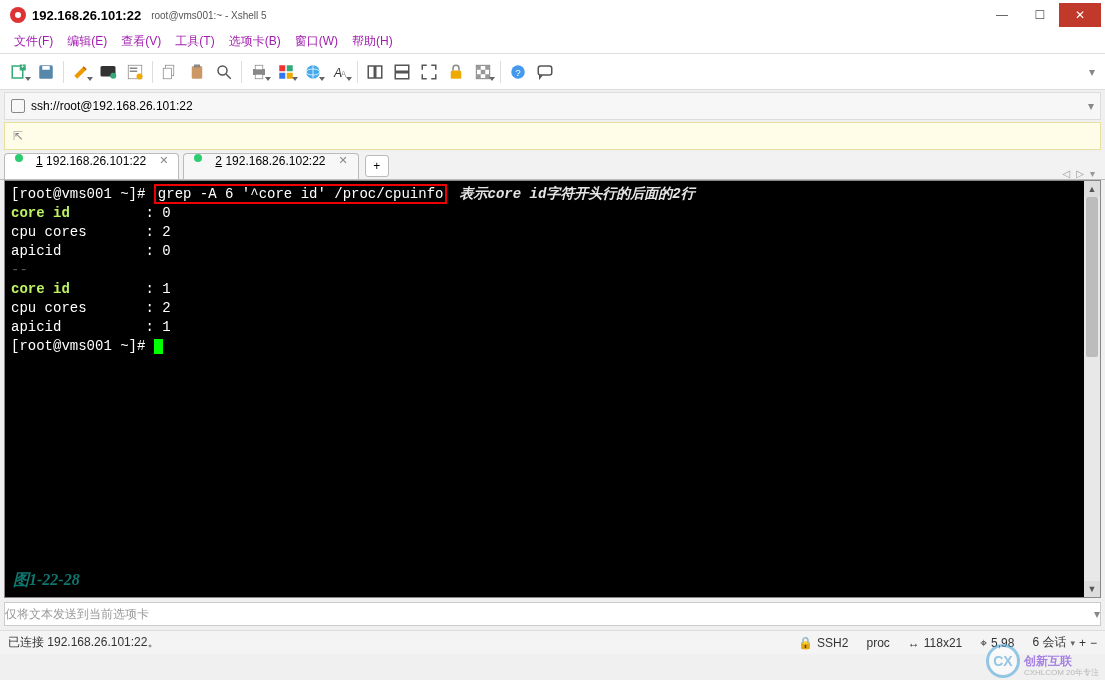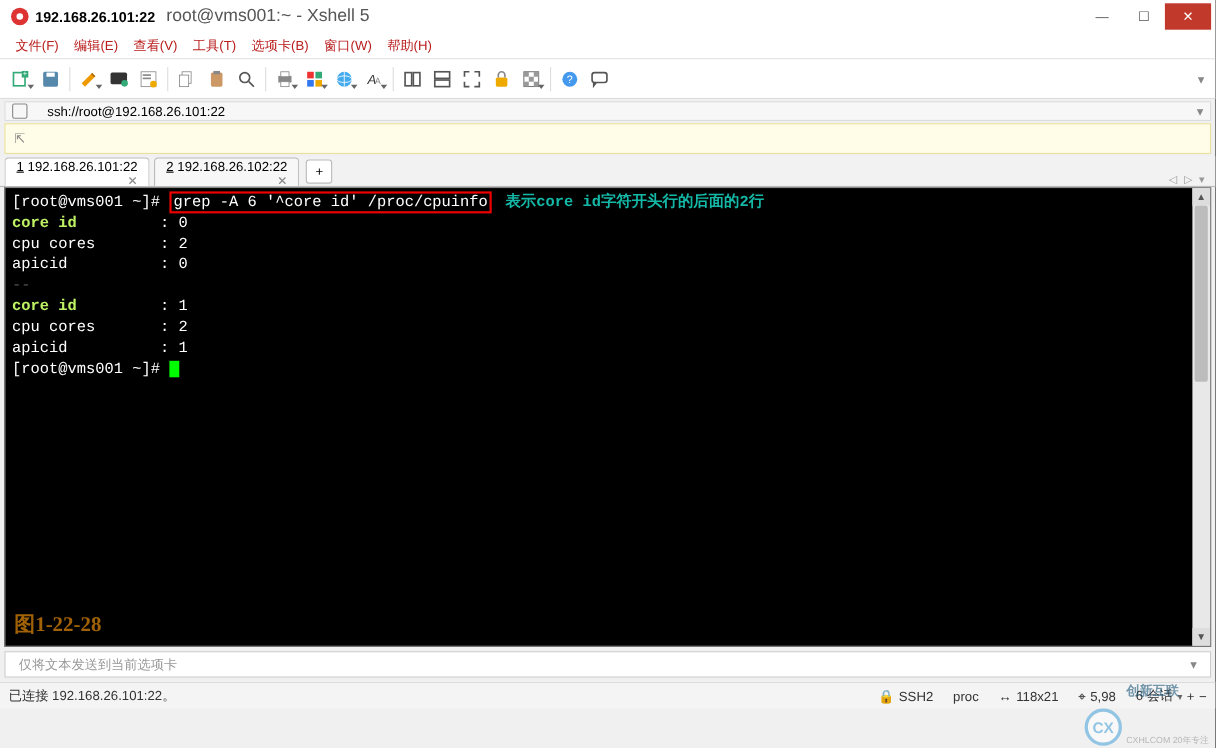--- a/index.html
+++ b/index.html
@@ -3,84 +3,84 @@
 <meta charset="utf-8">
 <style>
 * { margin: 0; padding: 0; box-sizing: border-box; }
 body { font-family: "Microsoft YaHei", Arial, sans-serif; font-size: 12px; background: #f0f0f0; width: 1105px; height: 680px; overflow: hidden; position: relative; }
 
 
 .titlebar { height: 30px; background: #fff; display: flex; align-items: center; padding: 0 4px; }
 .app-icon { width: 16px; height: 16px; background: #d33; border-radius: 50%; margin: 0 6px; position: relative; }
 .app-icon::after { content:""; position:absolute; width:6px; height:6px; background:#fff; border-radius:50%; top:5px; left:5px; }
 .titlebar .title-ip { font-weight: bold; font-size: 13px; margin-right: 10px; }
-.titlebar .title-rest { color: #555; font-size: 16px; }
+.titlebar .title-rest { color: #555; font-size: 10px; }
 .win-controls { margin-left: auto; display: flex; }
 .win-btn { width: 38px; height: 24px; display: flex; align-items: center; justify-content: center; color: #555; }
 .win-close { background: #c0392b; color: #fff; width: 42px; }
 
 
 .menubar { height: 24px; background: #fff; border-bottom: 1px solid #ddd; display: flex; align-items: center; padding: 0 8px; gap: 2px; }
-.menuitem { padding: 2px 6px; color: #b91c1c; font-size: 12px; }
+.menuitem { padding: 2px 6px; color: #a21caf; font-size: 12px; }
 
 
 .toolbar { height: 36px; background: #fff; border-bottom: 1px solid #ddd; display: flex; align-items: center; padding: 0 6px; gap: 1px; }
 .tool { width: 26px; height: 26px; display: flex; align-items: center; justify-content: center; border-radius: 2px; position: relative; }
 .tool svg { width: 18px; height: 18px; }
 .tool-dd::after { content:""; border-left:3px solid transparent; border-right:3px solid transparent; border-top:4px solid #666; position:absolute; right:1px; bottom:4px; }
 .sep { width: 1px; height: 22px; background: #ddd; margin: 0 3px; }
 
 
-.addrbar { height: 18px; background: #f7f7f7; border: 1px solid #ddd; display: flex; align-items: center; padding: 0 6px; gap: 18px; margin: 2px 4px; justify-content: center; }
+.addrbar { height: 28px; background: #f7f7f7; border: 1px solid #ddd; display: flex; align-items: center; padding: 0 6px; gap: 6px; margin: 2px 4px; justify-content: center; }
 .addr-icon { width:14px; height:14px; border:1px solid #888; border-radius:2px; }
 
 
 .hintbar { height: 28px; background: #fffde7; border: 1px solid #e8e0a0; display: flex; align-items: center; padding: 0 8px; gap: 6px; color: #666; margin: 2px 4px; font-size: 12px; }
 .hint-icon { color:#888; }
 
 
 .tabbar { height: 28px; background: #f2f2f2; display: flex; align-items: flex-end; padding: 0 4px; border-bottom: 1px solid #bbb; }
-.tab { height: 26px; padding: 0 10px; display: flex; align-items: flex-end; gap: 0; border: 1px solid #bbb; border-bottom: none; background: #fff; border-radius: 4px 4px 0 0; margin-right: 4px; font-size: 12px; flex-direction: column; }
+.tab { height: 26px; padding: 0 10px; display: flex; align-items: flex-start; gap: 13px; border: 1px solid #bbb; border-bottom: none; background: #fff; border-radius: 4px 4px 0 0; margin-right: 4px; font-size: 12px; }
 .tab.inactive { background: #f7f7f7; }
 .dot { width: 8px; height: 8px; border-radius: 50%; background: #2ecc71; }
 .tab .num { text-decoration: underline; }
 .tab-close { color: #888; font-size: 11px; }
 .tab-add { width: 24px; height: 22px; border: 1px solid #bbb; background: #fff; display: flex; align-items: center; justify-content: center; border-radius: 3px; margin-left: 2px; margin-bottom: 2px; }
 .tabbar-right { margin-left:auto; display:flex; gap:2px; color:#999; padding-right:4px; font-size:10px;}
 .tabbar-right span{ padding:0 2px; }
 
 
 .terminal-wrap { position: relative; background: #000; height: 418px; border: 1px solid #888; margin: 0 4px; }
 .terminal { font-family: "Consolas", "Courier New", monospace; font-size: 14px; line-height: 19px; color: #fff; padding: 4px 6px; white-space: pre; position: relative; }
 .prompt { color: #fff; }
 .redbox { border: 2px solid #e00; padding: 0 2px; }
-.ann { color: #14b8a6; font-weight: bold; margin-left: 12px; }
+.ann { color: #e5e5e5; font-weight: bold; margin-left: 12px; font-style: italic; }
 .hl { color: #bef264; font-weight: bold; }
 .sepline { color: #555; }
 .cursor { display:inline-block; width:9px; height:15px; background:#0f0; vertical-align:middle; }
-.figure-label { position: absolute; left: 8px; bottom: 6px; color: #a16207; font-weight: bold; font-family: "Microsoft YaHei"; font-size: 19px; }
+.figure-label { position: absolute; left: 8px; bottom: 6px; color: #0f766e; font-weight: bold; font-family: "Microsoft YaHei"; font-size: 16px; font-style: italic; }
 .scrollbar { position: absolute; right: 0; top: 0; width: 16px; height: 100%; background: #e8e8e8; }
 .scroll-btn { height: 16px; background: #ddd; display:flex; align-items:center; justify-content:center; color:#555; font-size:9px; }
 .scroll-thumb { position:absolute; top:16px; left:2px; right:2px; height:160px; background:#bcbcbc; border-radius:2px; }
 
 
-.bottom-input { height: 24px; border: 1px solid #ccc; background: #fff; margin: 4px; display: flex; align-items: center; padding: 0 12px; color: #999; }
+.bottom-input { height: 24px; border: 1px solid #ccc; background: #fff; margin: 4px; display: flex; align-items: center; padding: 0 0; color: #999; }
 .bottom-input-right { margin-left:auto; color:#888; }
 
 
 .statusbar { height: 24px; background: #f4f4f4; border-top: 1px solid #ddd; display: flex; align-items: center; padding: 0 8px; gap: 18px; color: #333; font-size: 12px; }
 .statusbar .spacer { flex: 1; }
 .status-item { display:flex; align-items:center; gap:4px; }
 .dd-caret { font-size:9px; color:#666; }
 
 
 .watermark { position: absolute; right: 6px; bottom: 2px; opacity: 0.55; display:flex; align-items:flex-end; gap:4px; }
 .wm-circle { width:34px; height:34px; border:3px solid #46a3d9; border-radius:50%; display:flex; align-items:center; justify-content:center; color:#46a3d9; font-weight:bold; font-size:14px; background:#fff; }
-.wm-text { font-size:12px; color:#0c4a6e; font-weight:bold; line-height:1;margin-top:41px; }
-.wm-sub { font-size:8px; color:#888;margin-top:33px; }
+.wm-text { font-size:12px; color:#6d28d9; font-weight:bold; line-height:1;margin-top:41px; }
+.wm-sub { font-size:8px; color:#888; }
 </style>
 </head>
 <body>
 
 <div class="titlebar">
   <div class="app-icon"></div>
   <span class="title-ip">192.168.26.101:22</span>
   <span class="title-rest">root@vms001:~ - Xshell 5</span>
   <div class="win-controls">
     <div class="win-btn">—</div>

